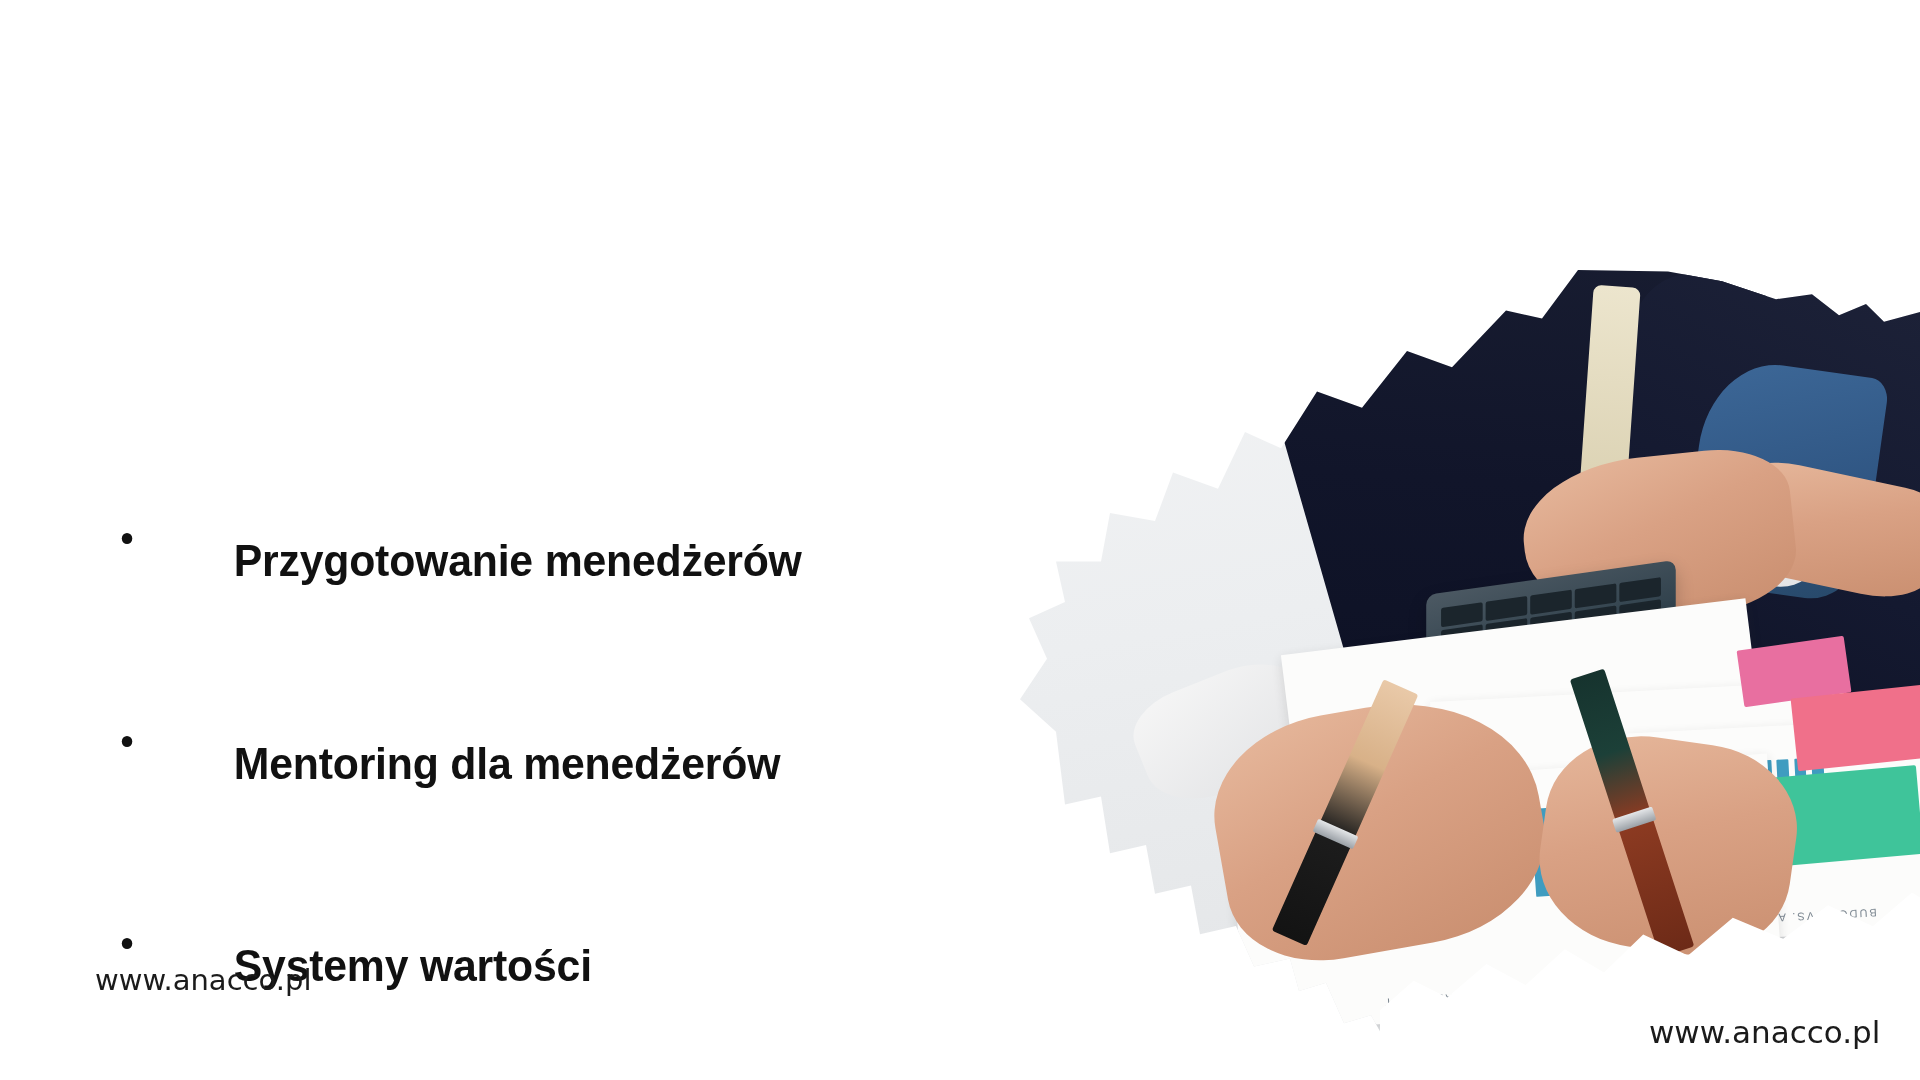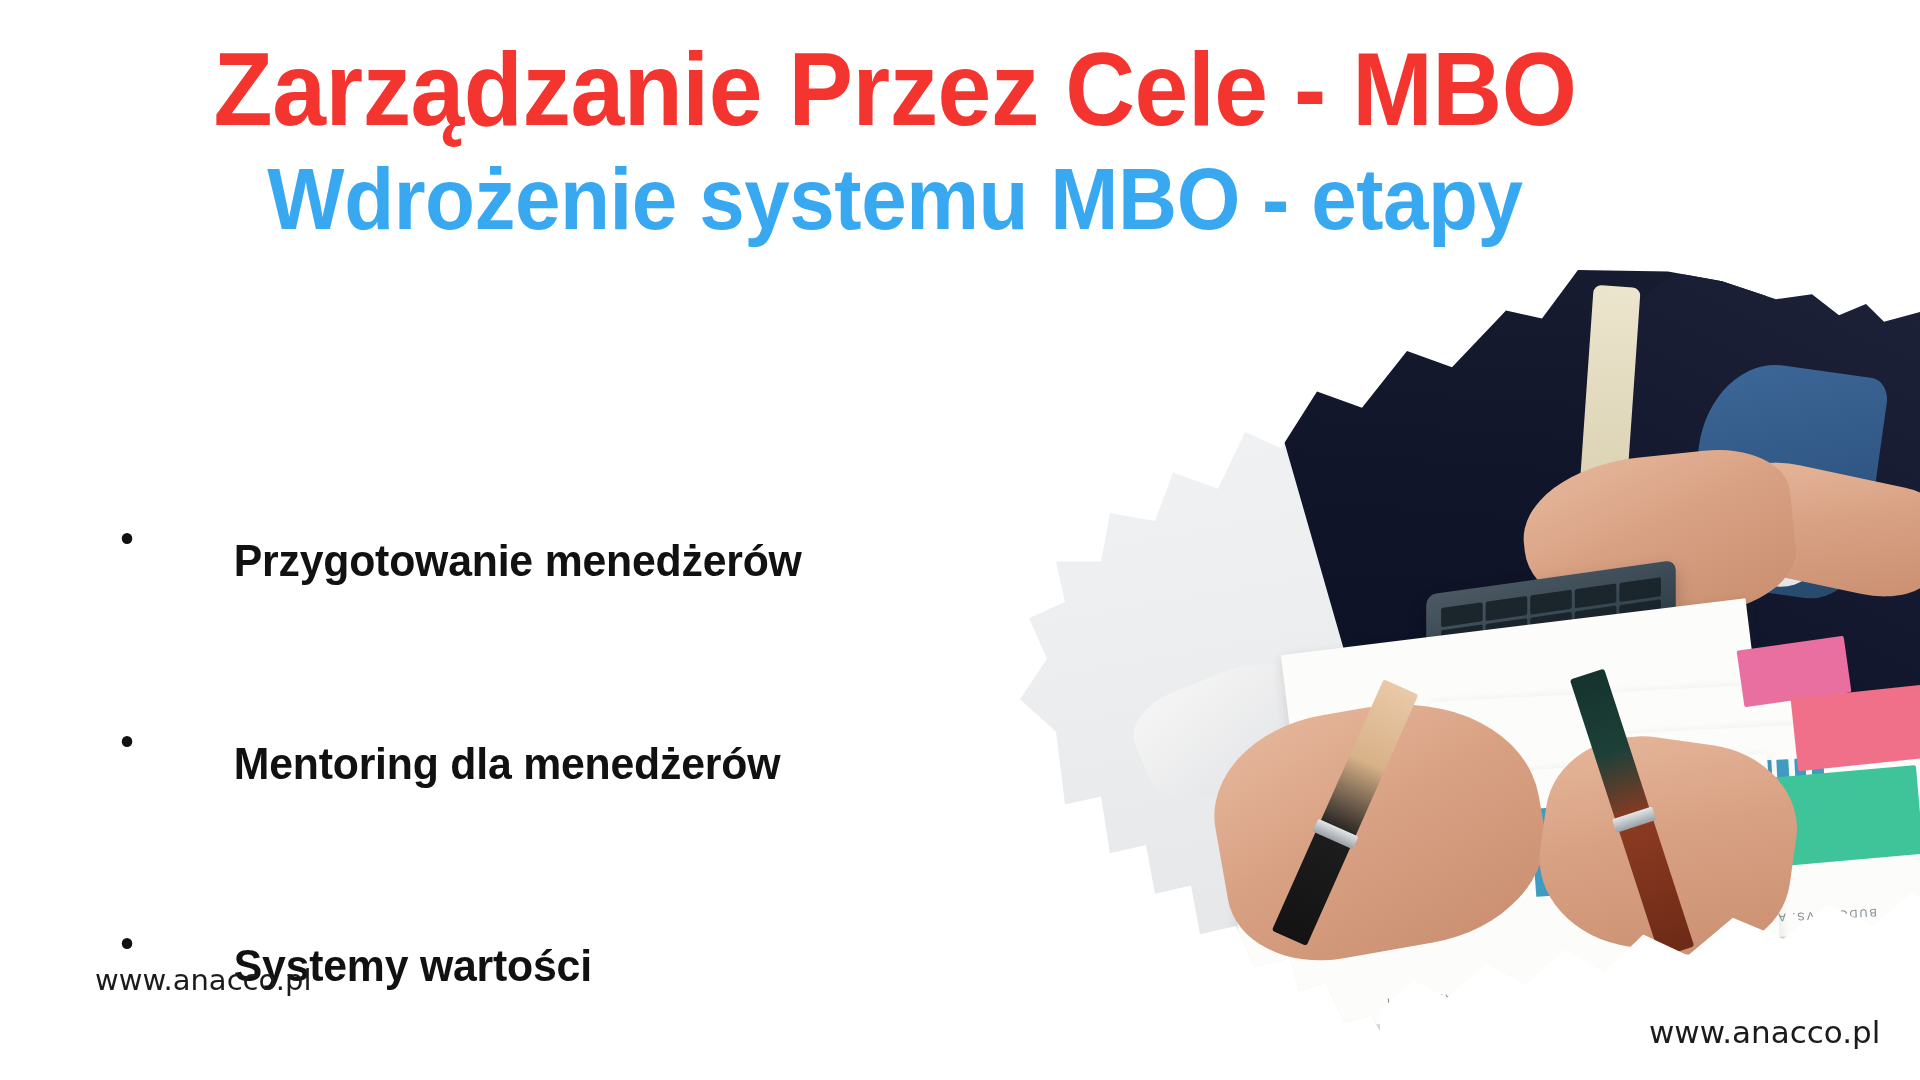--- a/index.html
+++ b/index.html
@@ -358,24 +358,20 @@
     clip-path: polygon(0% 62%, 6% 48%, 12% 56%, 19% 40%, 26% 50%,
       33% 33%, 40% 44%, 47% 26%, 55% 36%, 63% 18%, 72% 28%, 80% 12%,
       88% 22%, 95% 6%, 100% 14%, 100% 100%, 0% 100%);
   }
 </style>
 </head>
 <body>
 
 <div id="slide">
 
-  <div id="title-block">
-    <div id="main-title">Zarządzanie Przez Cele - MBO</div>
-    <div id="sub-title">Wdrożenie systemu MBO - etapy</div>
-  </div>
 
   <ul id="bullets">
     <li>
       <span class="bdot"></span>
       <span>Przygotowanie menedżerów</span>
     </li>
     <li>
       <span class="bdot"></span>
       <span>Mentoring dla menedżerów</span>
     </li>

